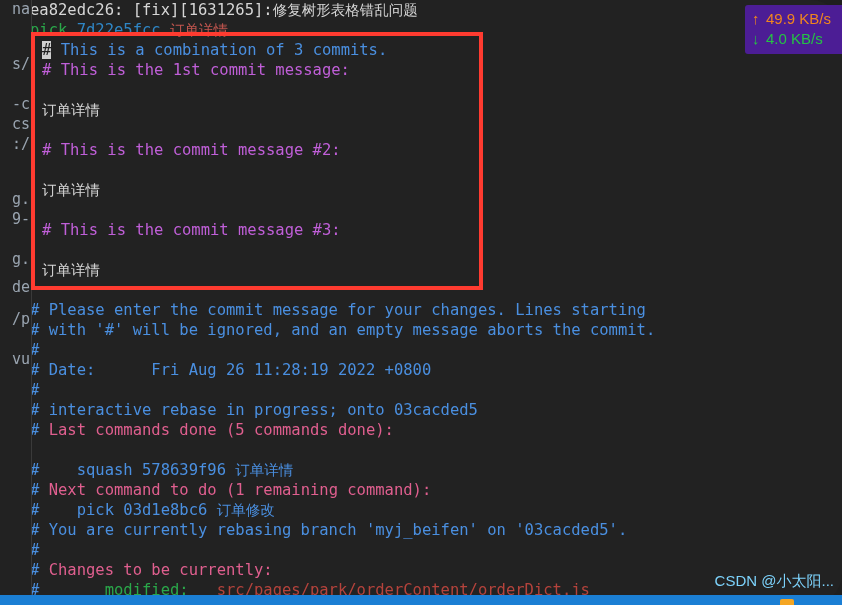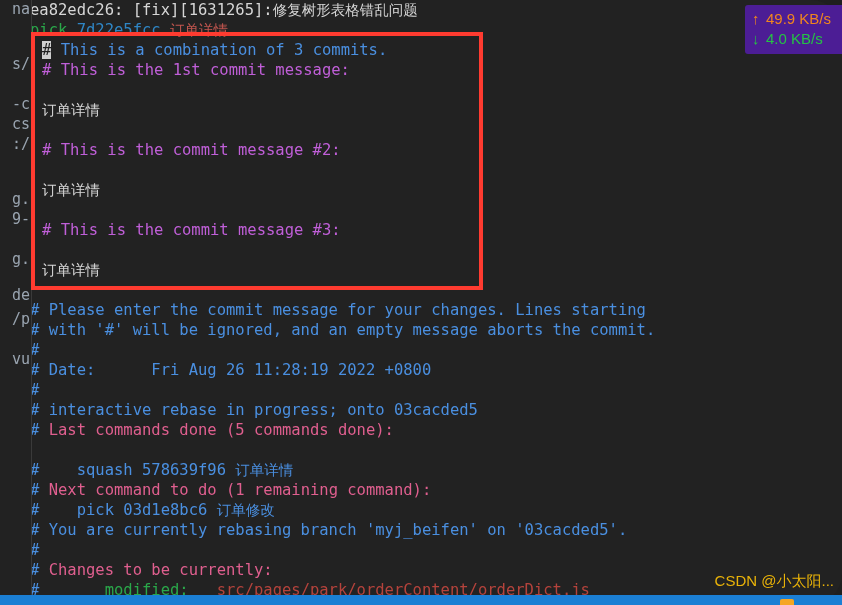--- a/index.html
+++ b/index.html
@@ -73,21 +73,21 @@
     white-space:nowrap;
   }
   #netspeed .up{color:#f0861e;}
   #netspeed .down{color:#25c344;}
   #netspeed .arrow{display:inline-block;width:14px;}
 
   
   #watermark{
     position:absolute;right:8px;bottom:14px;
     font-family:"Liberation Sans","DejaVu Sans",sans-serif;
-    font-size:15px;color:#eab308;white-space:nowrap;
+    font-size:15px;color:#7dd3fc;white-space:nowrap;
   }
 
   
   #statusbar{
     position:absolute;left:0;right:0;bottom:0;height:10px;
     background:#1b7fd4;
   }
   #statusbar .nub{
     position:absolute;right:48px;top:4px;width:14px;height:10px;
     background:#f5a623;border-radius:2px 2px 0 0;
@@ -100,21 +100,21 @@
 
   <div id="gutter">
       <div class="frag" style="top: 2px;">na</div>
       <div class="frag" style="top: 57px;">s/</div>
       <div class="frag" style="top: 97px;">-c</div>
       <div class="frag" style="top: 117px;">cs</div>
       <div class="frag" style="top: 137px;">:/</div>
       <div class="frag" style="top: 192px;">g.</div>
       <div class="frag" style="top: 212px;">9-</div>
       <div class="frag" style="top: 252px;">g.</div>
-      <div class="frag" style="top: 288px;">de</div>
+      <div class="frag" style="top: 280px;">de</div>
       <div class="frag" style="top: 312px;">/p</div>
       <div class="frag" style="top: 352px; margin-left: 16px;">vu</div>
     </div>
   <div id="divider"></div>
 
   <div id="term">
       <div class="line" style="top: 0px; left: -2px;"><span class="c-white">ea82edc26: [fix][1631265]:</span><span class="c-white cjk">修复树形表格错乱问题</span></div>
       <div class="line" style="top: 20px; left: -2px;"><span class="c-green">pick </span><span class="c-cyan">7d22e5fcc </span><span class="c-salmon cjk">订单详情</span></div>
       <div class="line" style="top: 40px; left: 10px;"><span class="c-blue cursor">#</span><span class="c-blue"> This is a combination of 3 commits.</span></div>
       <div class="line" style="top: 60px; left: 10px;"><span class="c-magenta"># This is the 1st commit message:</span></div>

